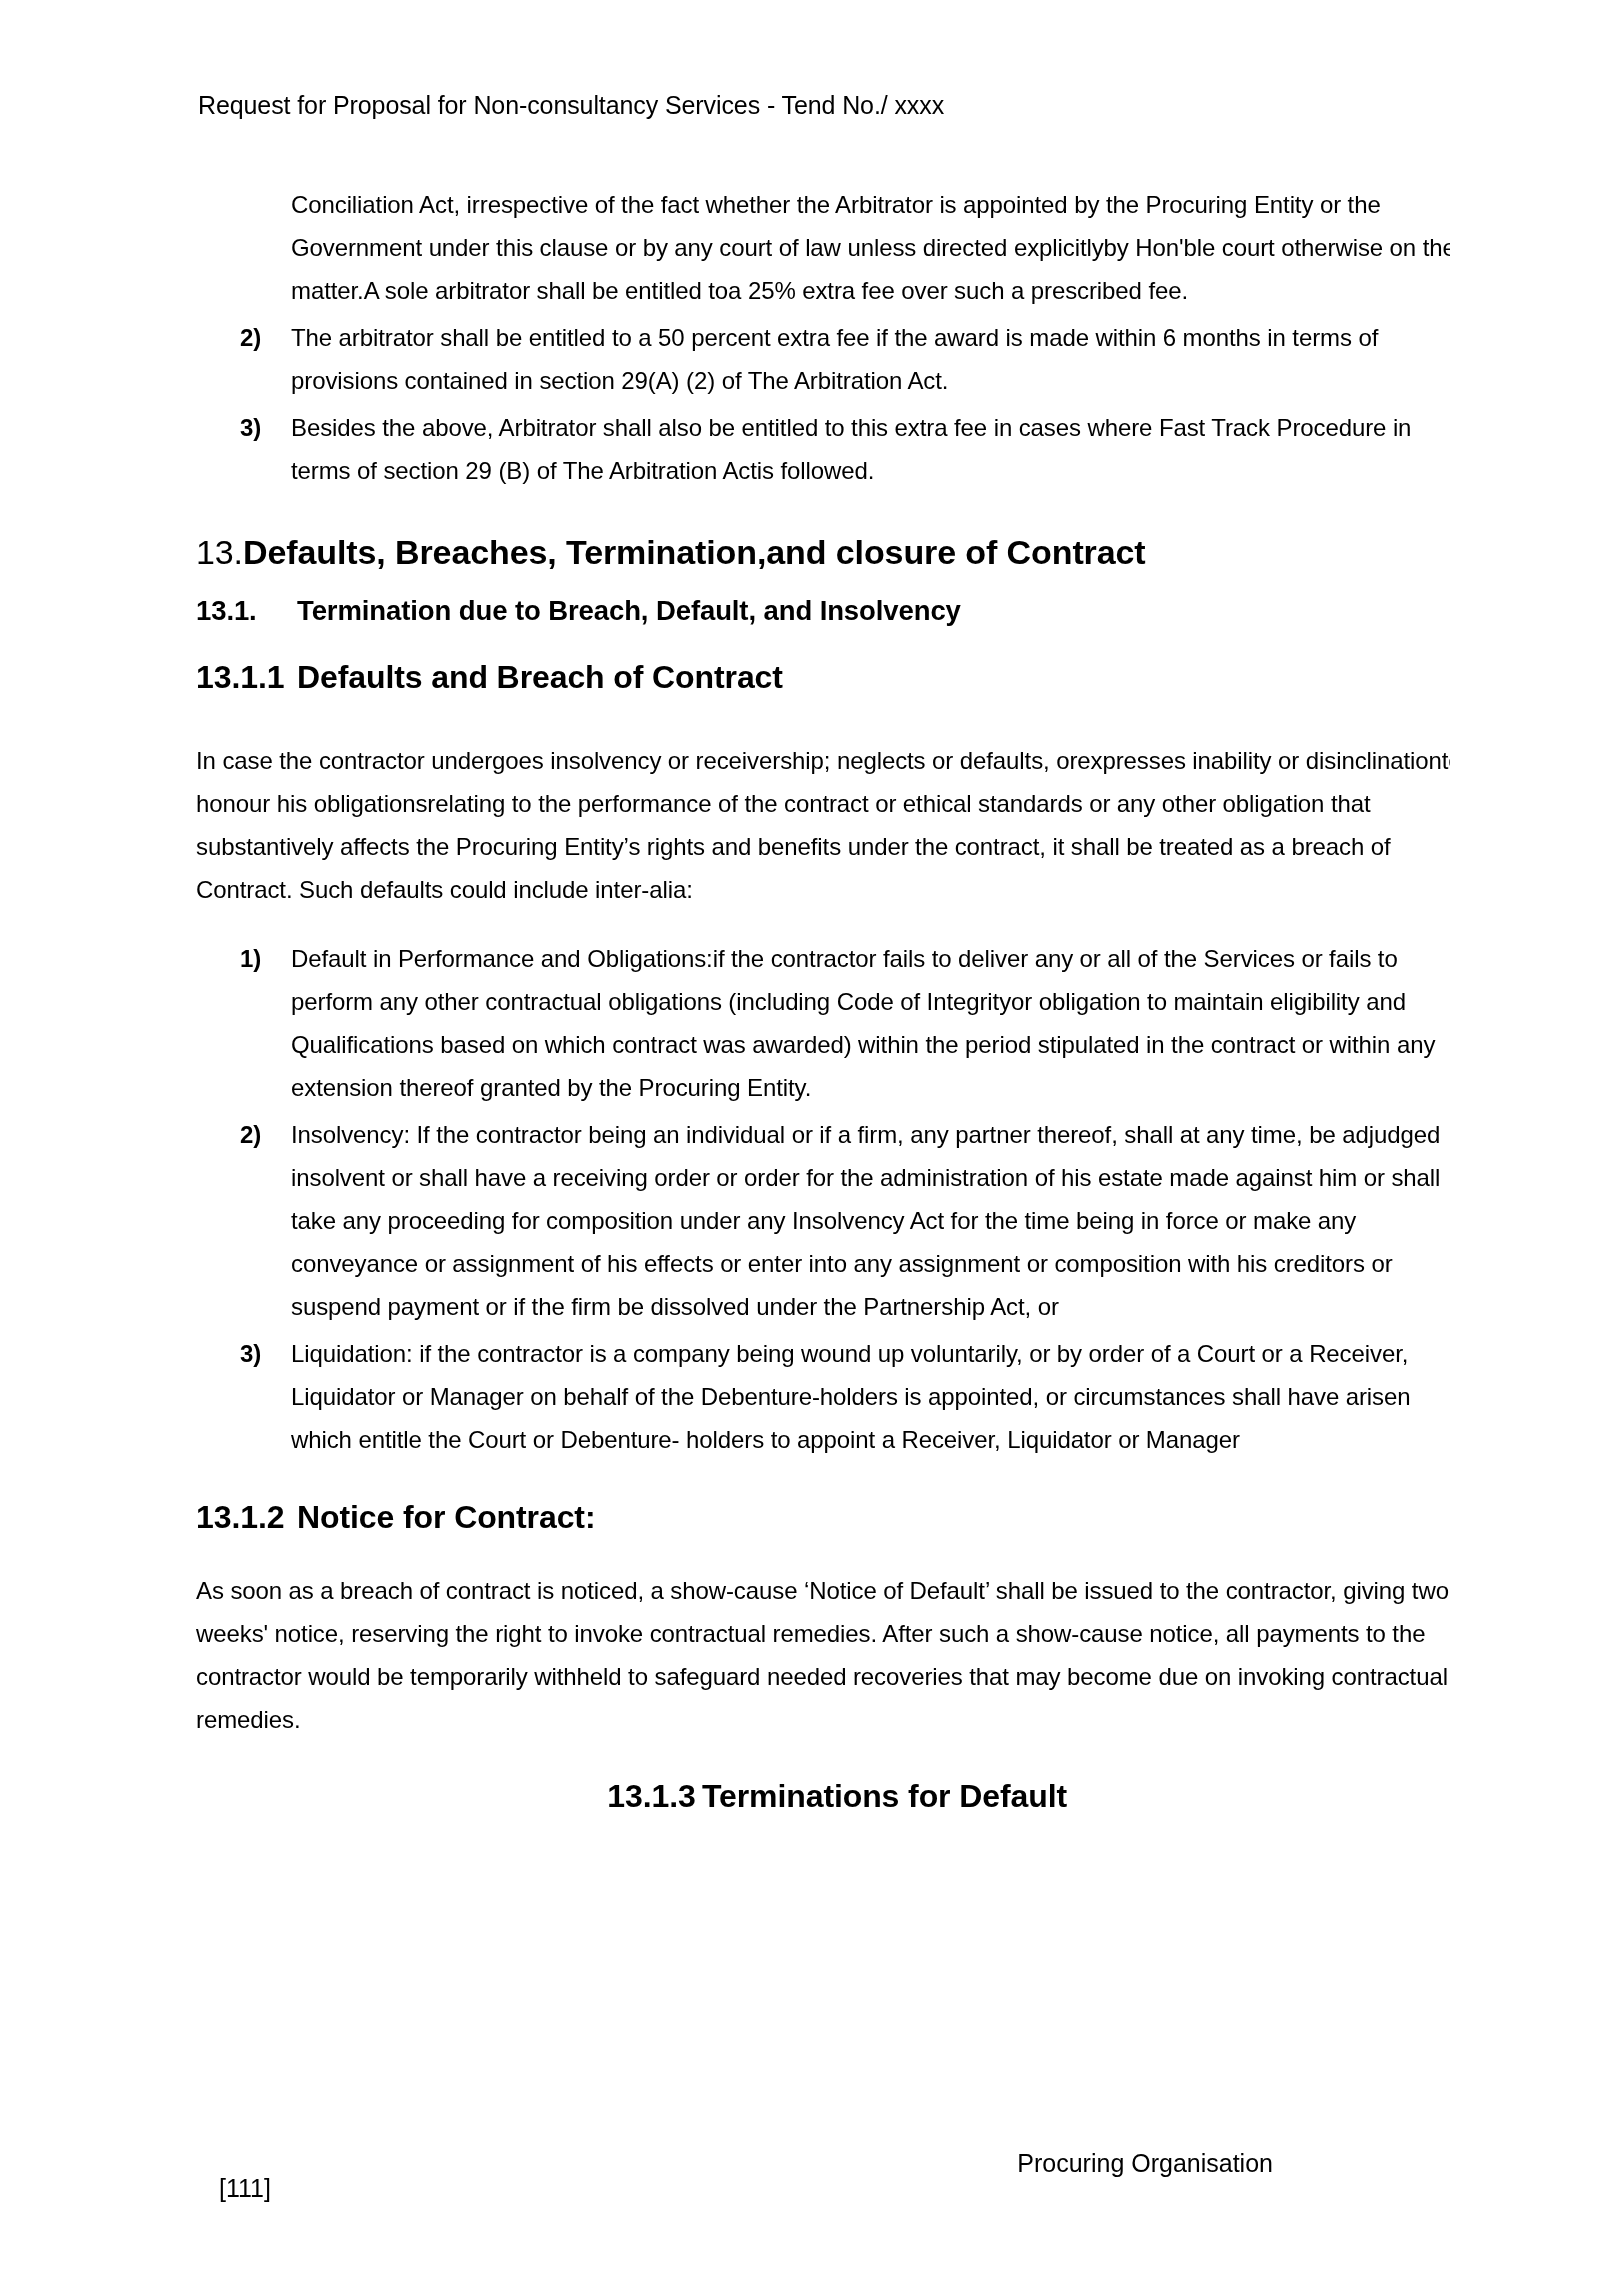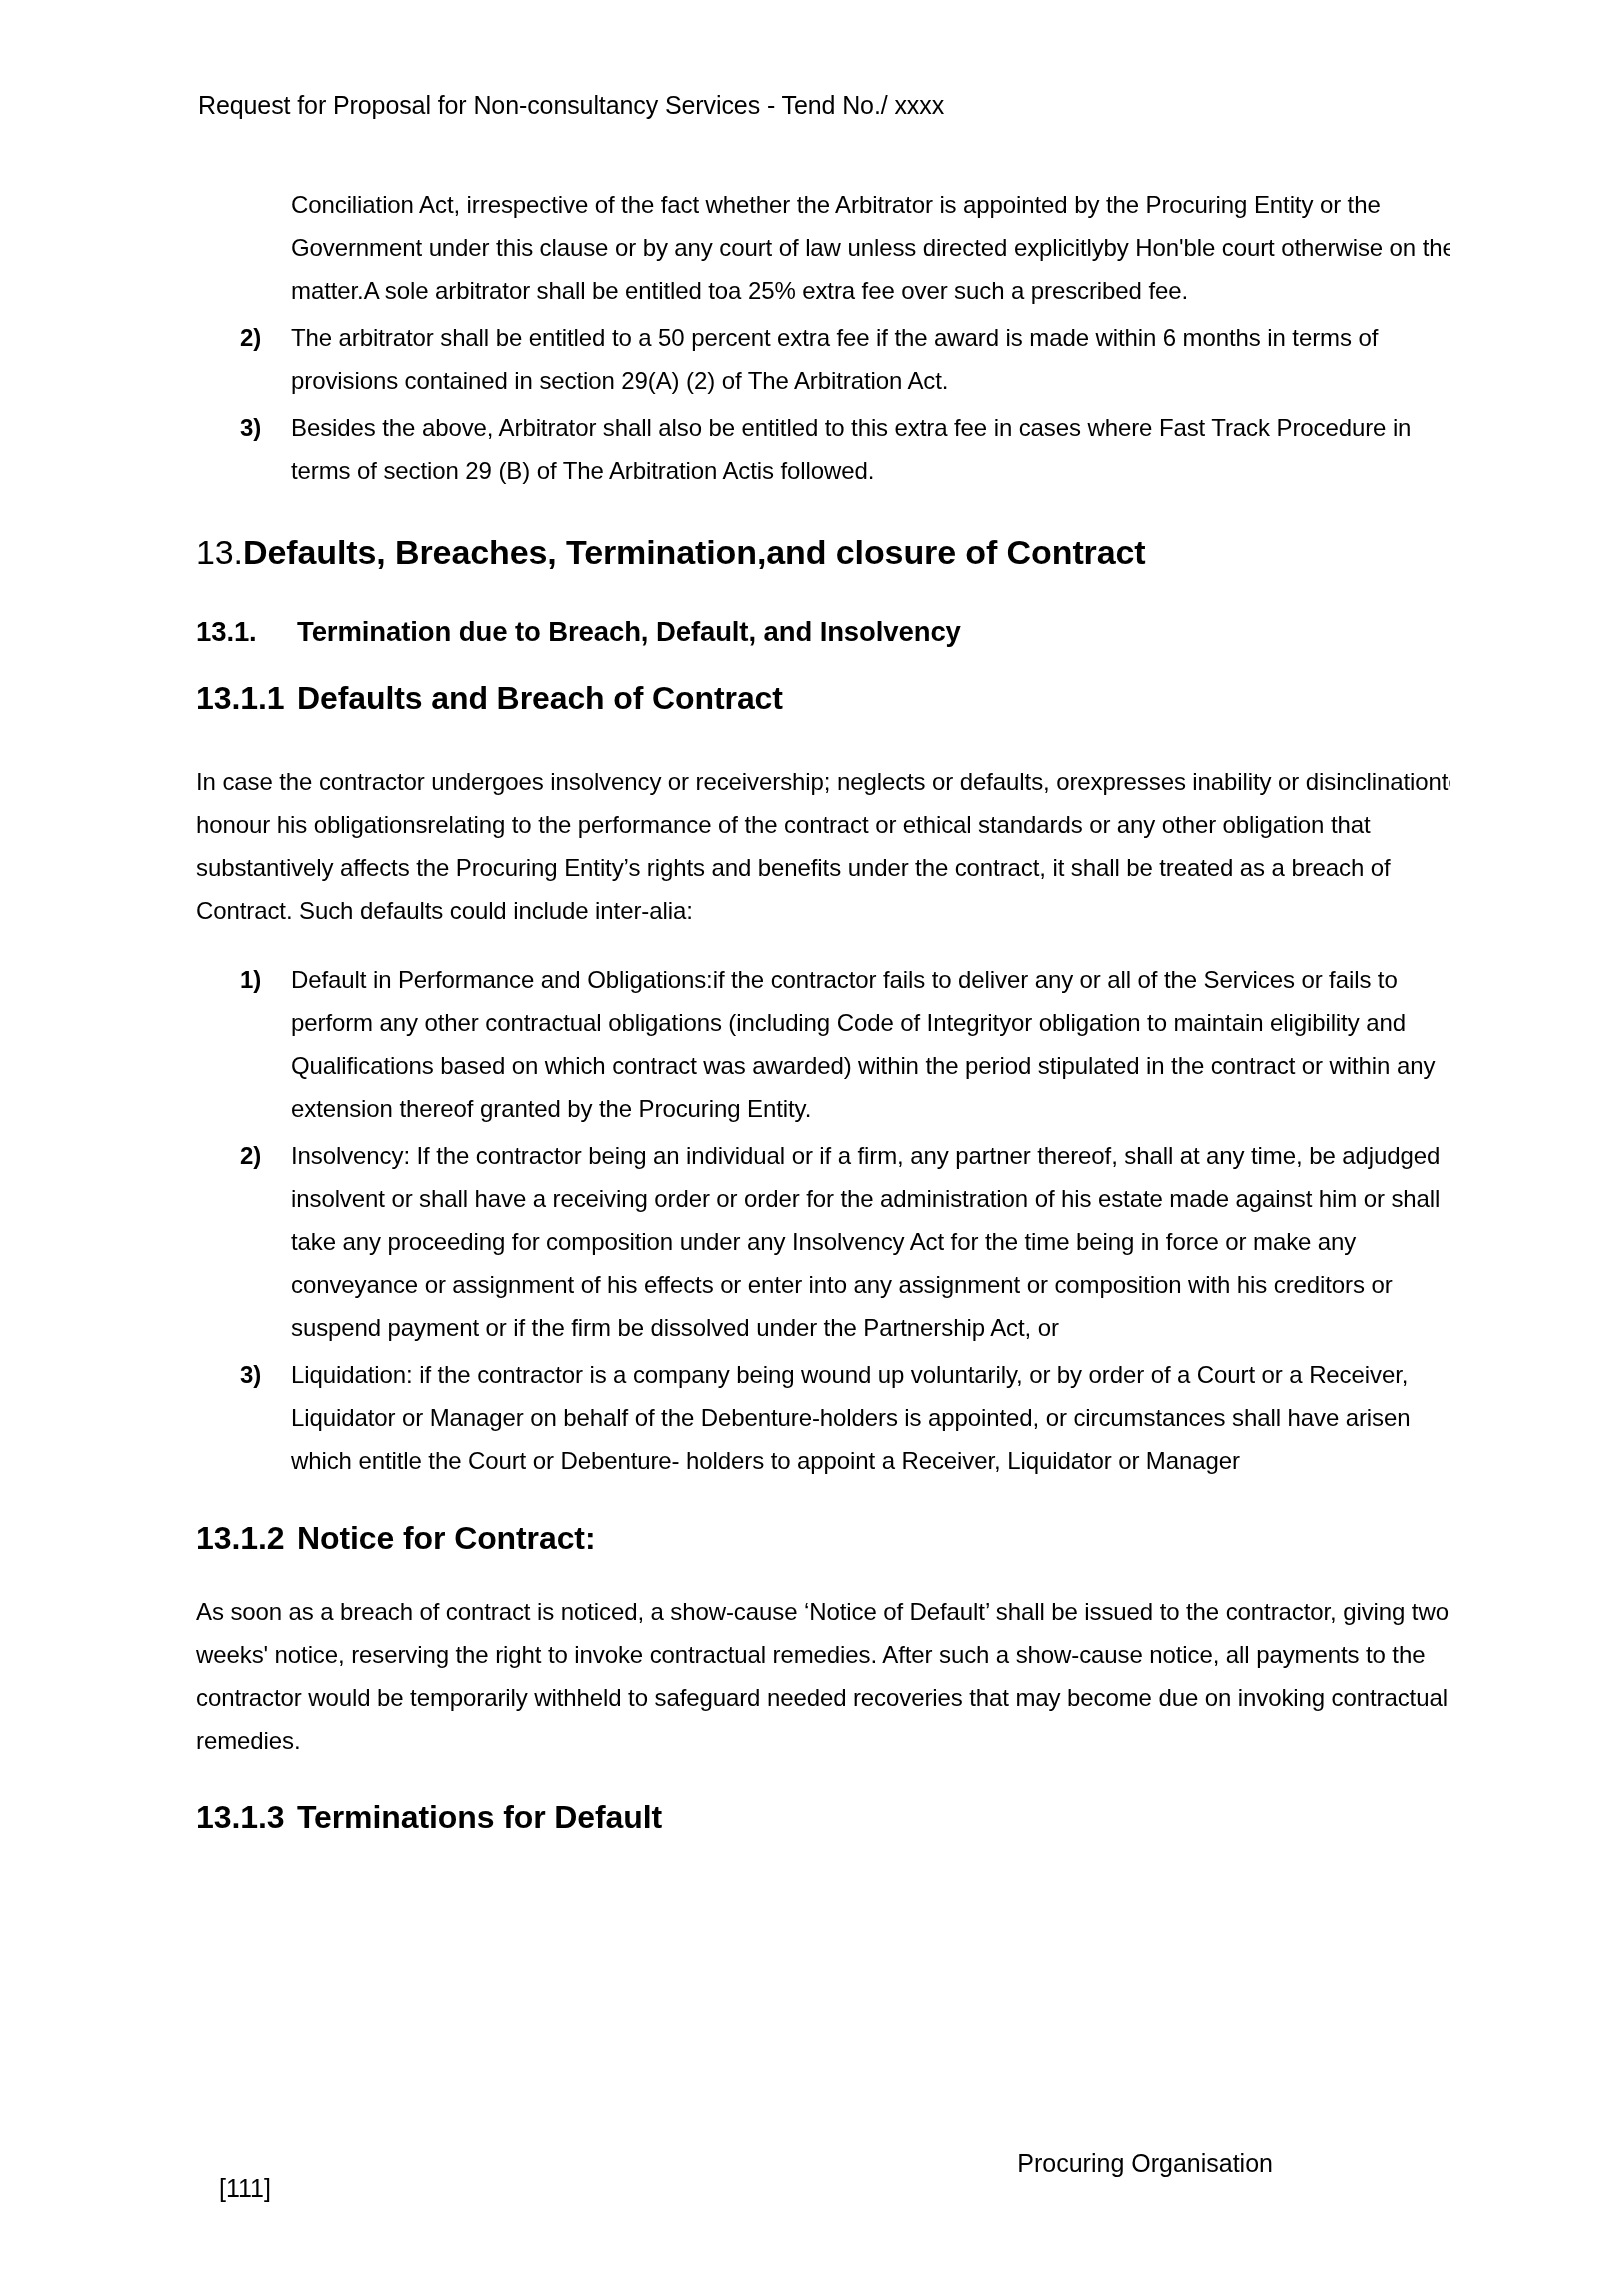--- a/index.html
+++ b/index.html
@@ -30,24 +30,24 @@
     line-height: 43px;
     letter-spacing: -0.1px;
   }
   p { margin: 0; }
   .cont-para { padding-left: 95px; }
   .li { position: relative; padding-left: 95px; margin-top: 3.9px; }
   .li .num { position: absolute; left: 44px; top: 0; font-weight: 700; }
   .li .label { font-weight: 400; }
   .h1 { margin-top: 37px; font-size: 34px; line-height: 46px; font-weight: 700; letter-spacing: -0.1px; }
   .h1 .h1num { font-weight: 400; }
-  .h2 { margin-top: 38px; font-size: 27.5px; line-height: 37px; font-weight: 700; }
+  .h2 { margin-top: 17px; font-size: 27.5px; line-height: 37px; font-weight: 700; }
   .h3 { margin-top: 31px; font-size: 32px; line-height: 35px; font-weight: 700; }
   .h3.s1312 { margin-top: 39px; }
-  .h3.s1313 { margin-top: 38px; }
+  .h3.s1313 { margin-top: 38px; text-align: center; }
   .hnum { display: inline-block; min-width: 101px; }
   .intro-para { margin-top: 44px; }
   .list2 { margin-top: 26px; }
   .body-para { margin-top: 34px; }
   .footer-left {
     position: absolute;
     top: 2148px;
     left: 219px;
     font-size: 25px;
     line-height: 31px;

